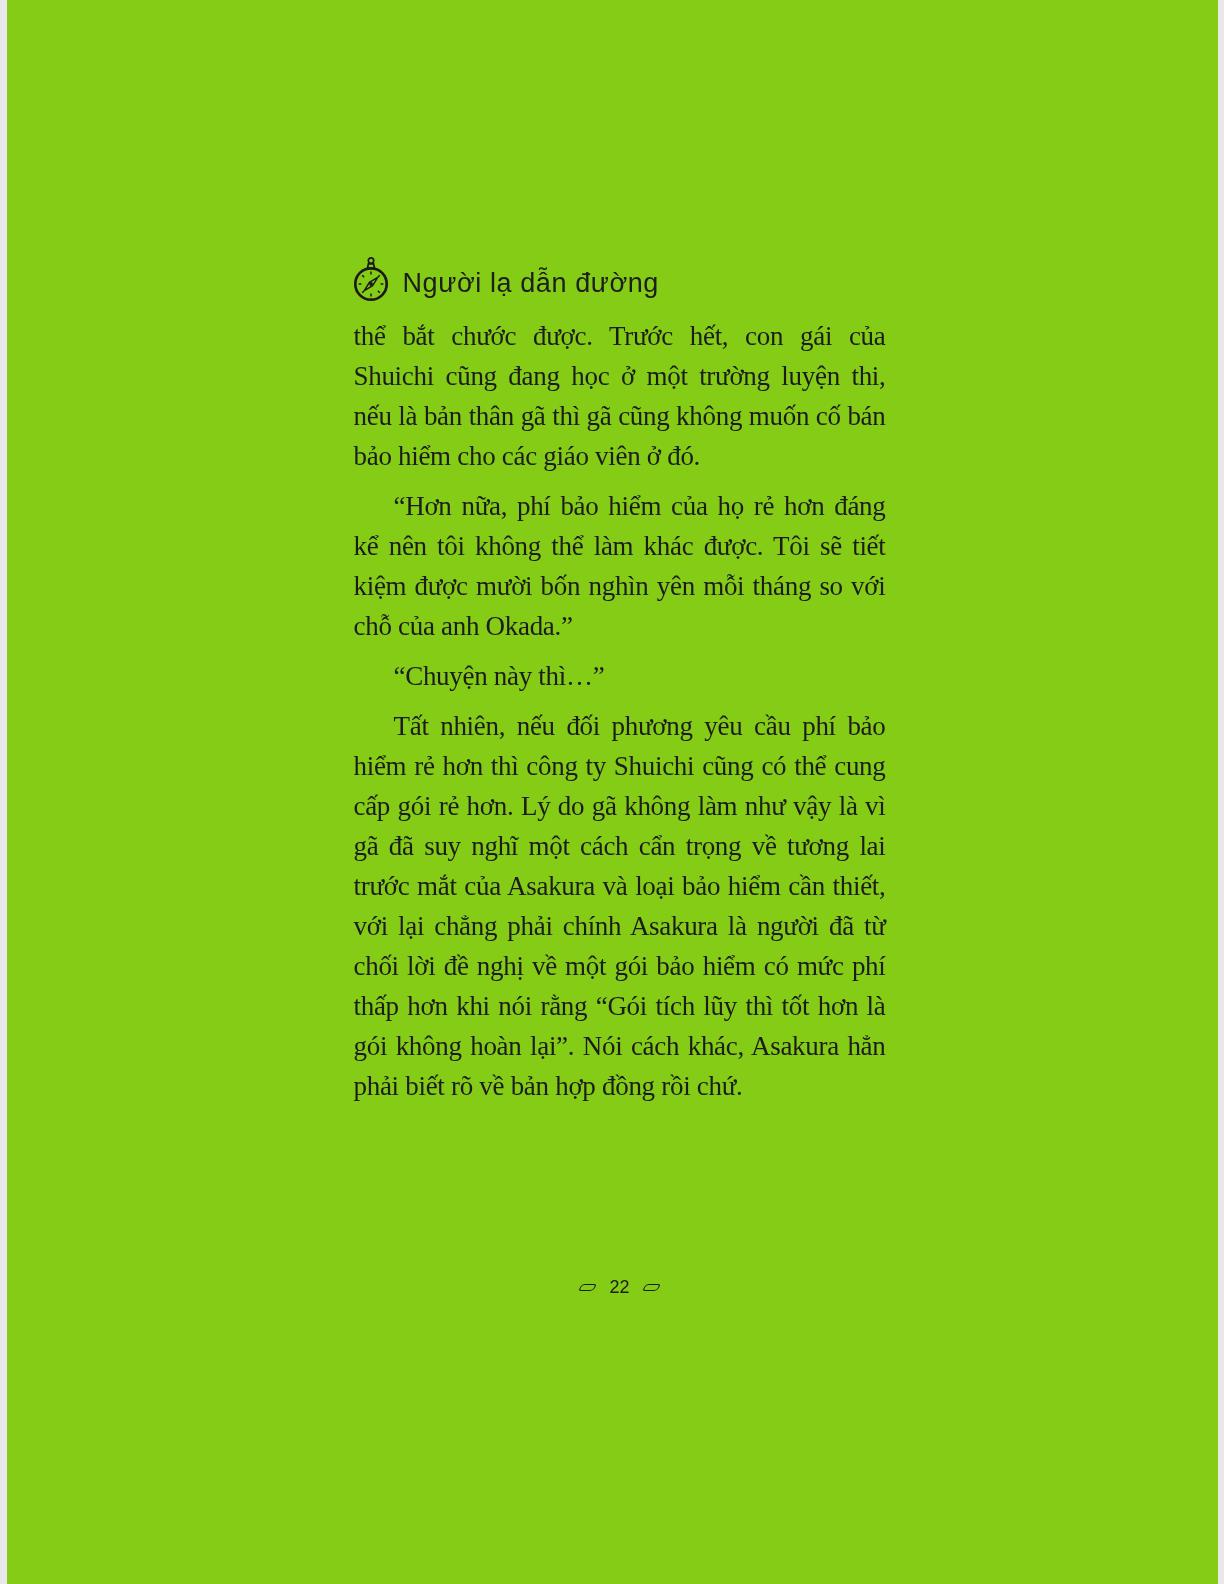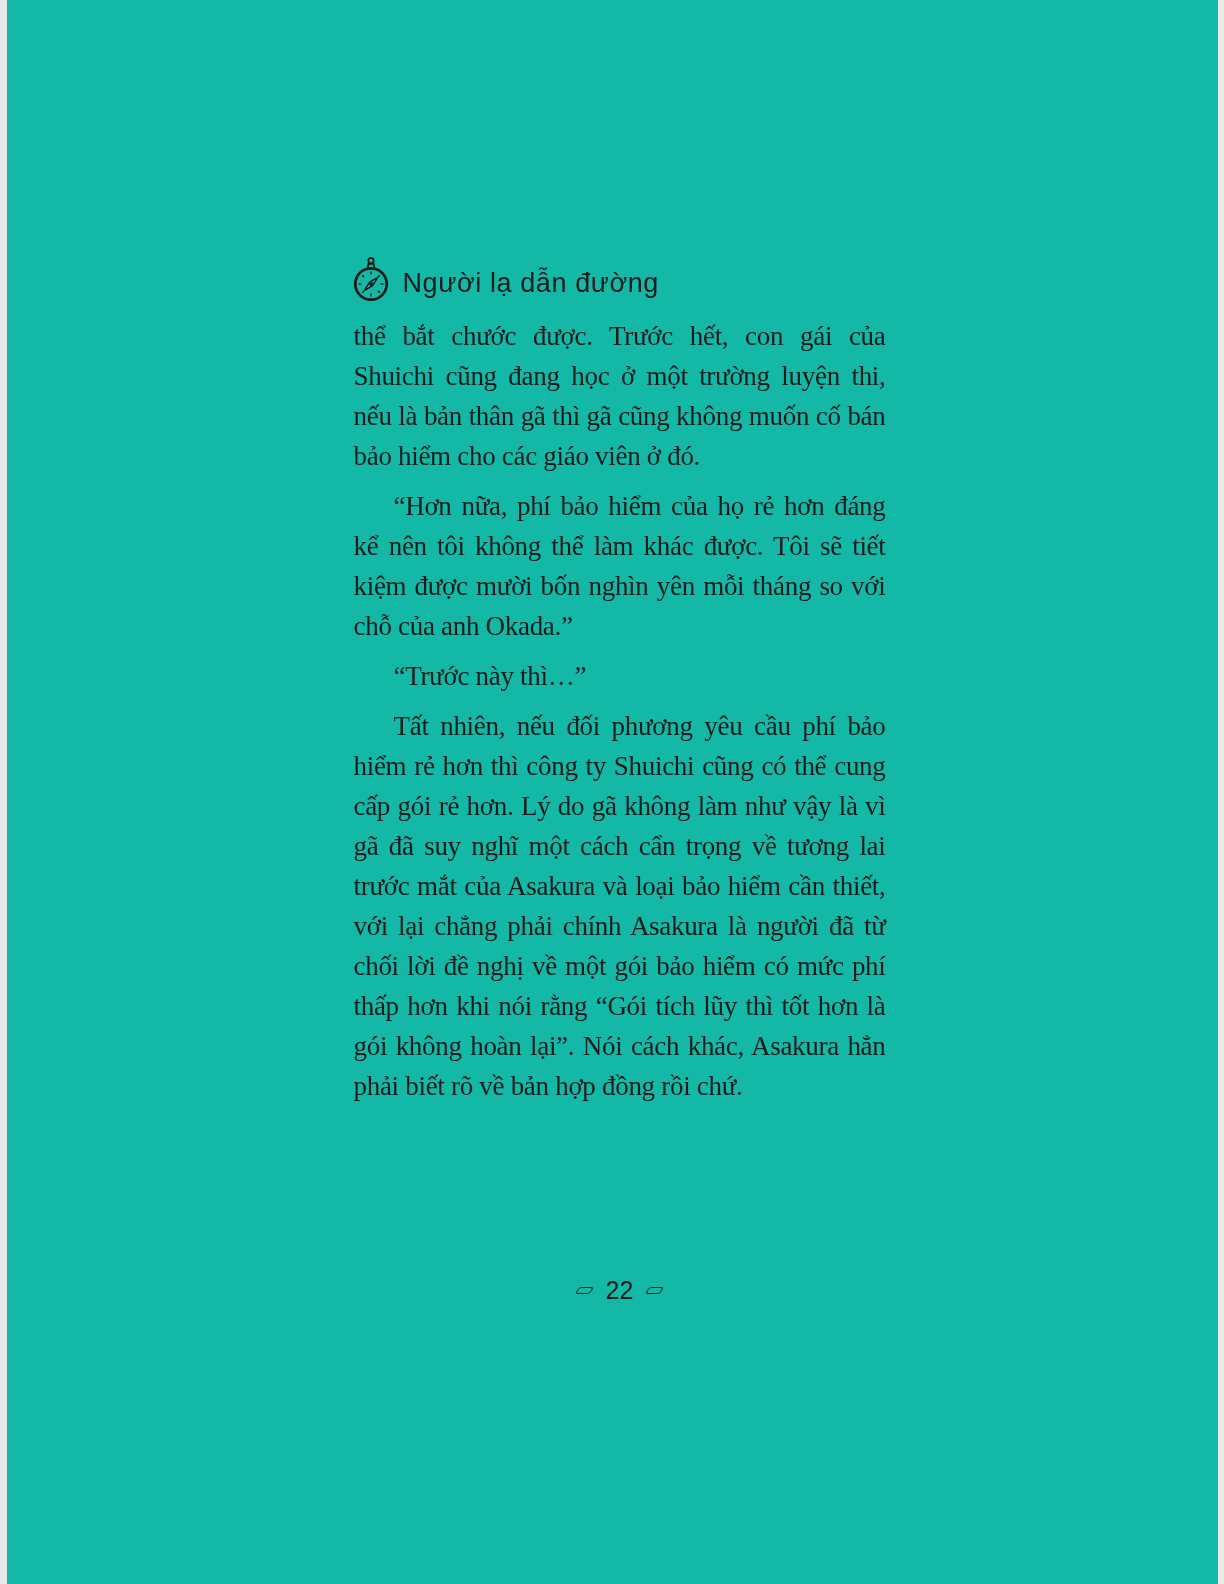--- a/index.html
+++ b/index.html
@@ -6,21 +6,21 @@
   html, body {
     margin: 0;
     padding: 0;
     background: #e9e9e9;
   }
   .page {
     position: relative;
     width: 1211px;
     height: 1584px;
     margin: 0 auto;
-    background: #14b8a6;
+    background: #84cc16;
     color: #1c1c1c;
     font-family: "Liberation Serif", serif;
     overflow: hidden;
   }
 
   
   .running-header {
     position: absolute;
     left: 344px;
     top: 255px;
@@ -76,21 +76,21 @@
   }
   .folio-ornament {
     width: 13px;
     height: 5px;
     border: 1.5px solid #1b1b1b;
     border-radius: 3px;
     transform: skewX(-30deg);
   }
   .page-number {
     font-family: "Liberation Sans", sans-serif;
-    font-size: 25px;
+    font-size: 18px;
     font-weight: 400;
     color: #1b1b1b;
     line-height: 1;
   }
 </style>
 </head>
 <body>
 
 <div class="page">
 
@@ -118,21 +118,21 @@
         <polygon points="26.7,21.3 21.6,29.6 13.3,34.7 18.4,26.4" stroke-width="1.5"></polygon>
       </g>
       <circle cx="20" cy="28" r="1.9" fill="#1b1b1b"></circle>
     </svg>
     <span class="header-title">Người lạ dẫn đường</span>
   </header>
 
   <main class="body-text">
     <p class="no-indent">thể bắt chước được. Trước hết, con gái của Shuichi cũng đang học ở một trường luyện thi, nếu là bản thân gã thì gã cũng không muốn cố bán bảo hiểm cho các giáo viên ở đó.</p>
     <p>“Hơn nữa, phí bảo hiểm của họ rẻ hơn đáng kể nên tôi không thể làm khác được. Tôi sẽ tiết kiệm được mười bốn nghìn yên mỗi tháng so với chỗ của anh Okada.”</p>
-    <p>“Trước này thì…”</p>
+    <p>“Chuyện này thì…”</p>
     <p>Tất nhiên, nếu đối phương yêu cầu phí bảo hiểm rẻ hơn thì công ty Shuichi cũng có thể cung cấp gói rẻ hơn. Lý do gã không làm như vậy là vì gã đã suy nghĩ một cách cẩn trọng về tương lai trước mắt của Asakura và loại bảo hiểm cần thiết, với lại chẳng phải chính Asakura là người đã từ chối lời đề nghị về một gói bảo hiểm có mức phí thấp hơn khi nói rằng “Gói tích lũy thì tốt hơn là gói không hoàn lại”. Nói cách khác, Asakura hẳn phải biết rõ về bản hợp đồng rồi chứ.</p>
   </main>
 
   <footer class="page-footer">
     <span class="folio-ornament"></span>
     <span class="page-number">22</span>
     <span class="folio-ornament"></span>
   </footer>
 
 </div>

